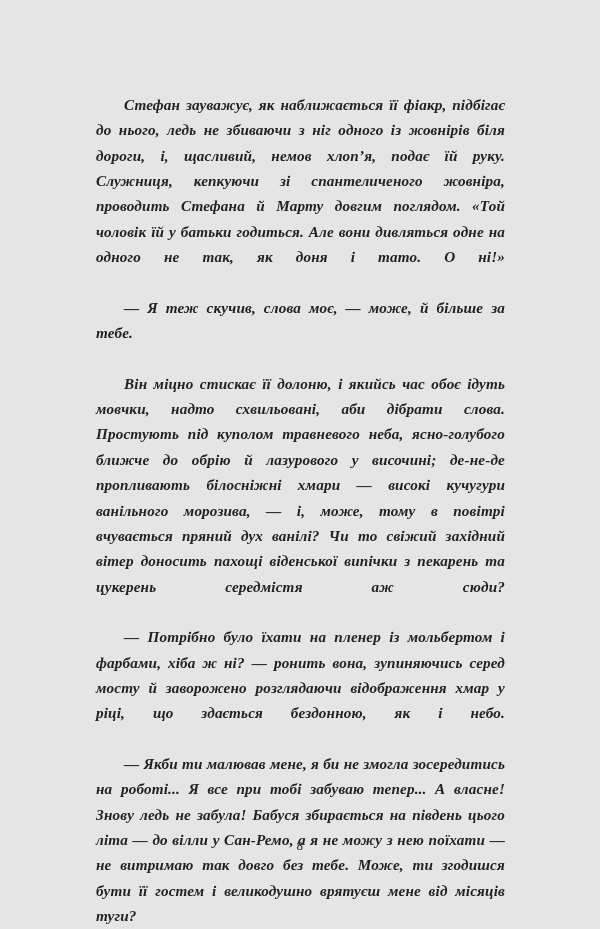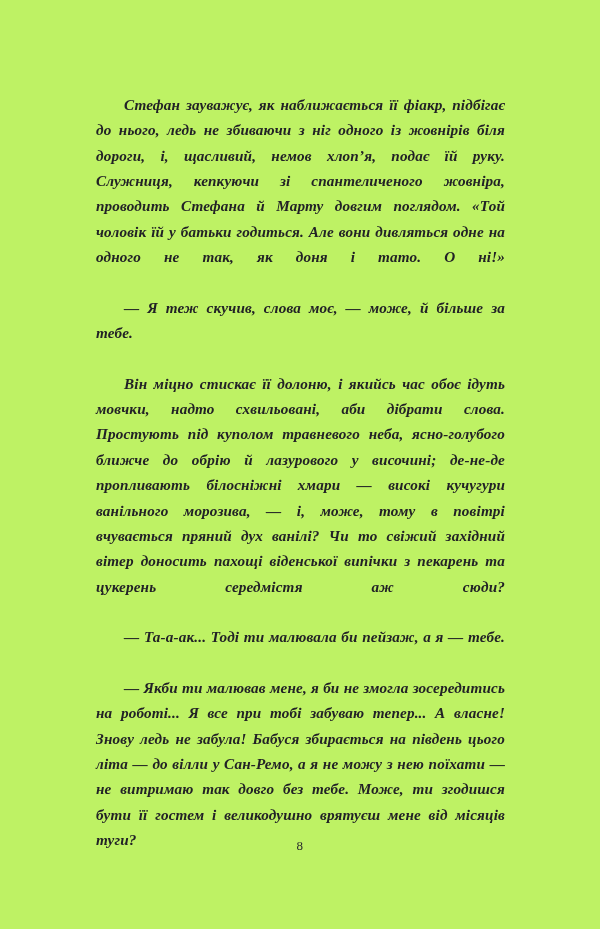--- a/index.html
+++ b/index.html
@@ -13,21 +13,21 @@
     background: #ffffff;
     font-family: "Liberation Serif", "DejaVu Serif", serif;
     overflow: hidden;
   }
 
   .page {
     position: relative;
     width: 600px;
     height: 929px;
     box-sizing: border-box;
-    background: #bef264;
+    background: #e5e5e5;
   }
 
   
   .text-block {
     position: absolute;
     left: 96px;
     top: 92px;
     width: 409px;
   }
 
@@ -75,19 +75,19 @@
 </style>
 </head>
 <body>
 
 <div class="page">
 
   <div class="text-block">
     <p class="para">Стефан зауважує, як наближається її фіакр, підбігає до нього, ледь не збиваючи з ніг одного із жовнірів біля дороги, і, щасливий, немов хлоп’я, подає їй руку. Служниця, кепкуючи зі спантеличеного жовніра, проводить Стефана й Марту довгим поглядом. «Той чоловік їй у батьки годиться. Але вони дивляться одне на одного не так, як доня і тато. О ні!»</p>
     <p class="para dialogue">— Я теж скучив, слова моє, — може, й більше за тебе.</p>
     <p class="para">Він міцно стискає її долоню, і якийсь час обоє ідуть мовчки, надто схвильовані, аби дібрати слова. Простують під куполом травневого неба, ясно-голубого ближче до обрію й лазурового у височині; де-не-де пропливають білосніжні хмари — високі кучугури ванільного морозива, — і, може, тому в повітрі вчувається пряний дух ванілі? Чи то свіжий західний вітер доносить пахощі віденської випічки з пекарень та цукерень середмістя аж сюди?</p>
-    <p class="para dialogue">— Та-а-ак... Тоді ти малювала би пейзаж, а я — тебе.</p>
+    <p class="para dialogue">— Потрібно було їхати на пленер із мольбертом і фарбами, хіба ж ні? — ронить вона, зупиняючись серед мосту й заворожено розглядаючи відображення хмар у ріці, що здається бездонною, як і небо.</p>
     <p class="para dialogue">— Якби ти малював мене, я би не змогла зосередитись на роботі... Я все при тобі забуваю тепер... А власне! Знову ледь не забула! Бабуся збирається на південь цього літа — до вілли у Сан-Ремо, а я не можу з нею поїхати — не витримаю так довго без тебе. Може, ти згодишся бути її гостем і великодушно врятуєш мене від місяців туги?</p>
   </div>
 
   <div class="folio">8</div>
 
 </div>
 
 </body></html>

